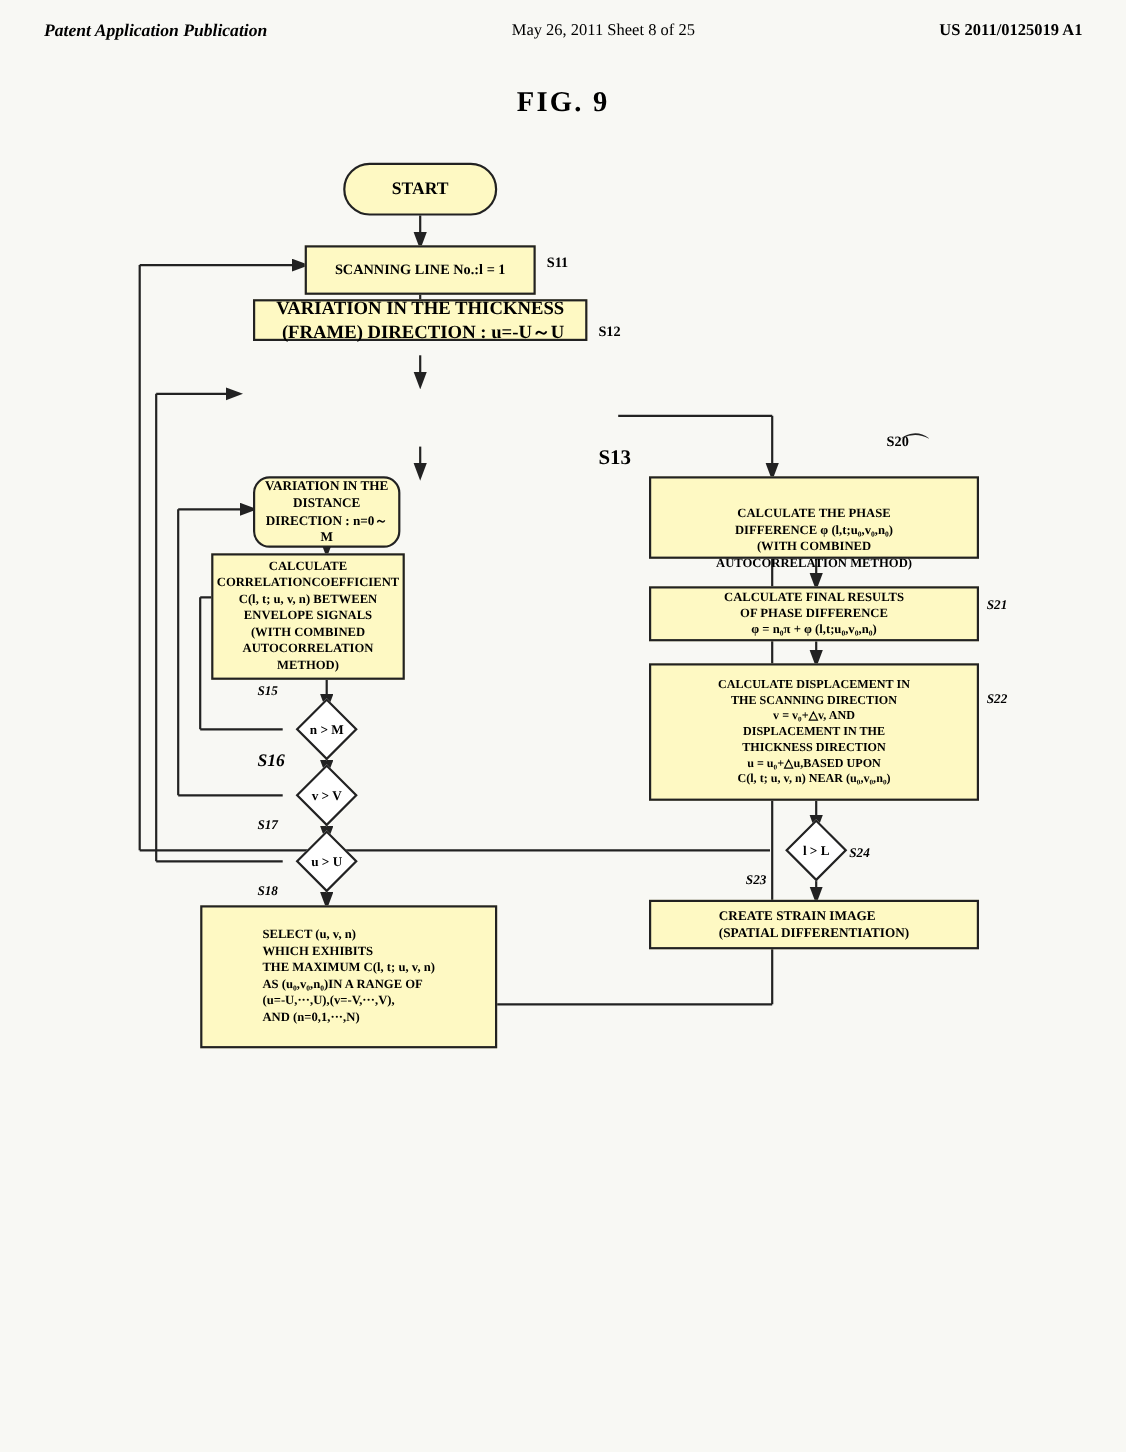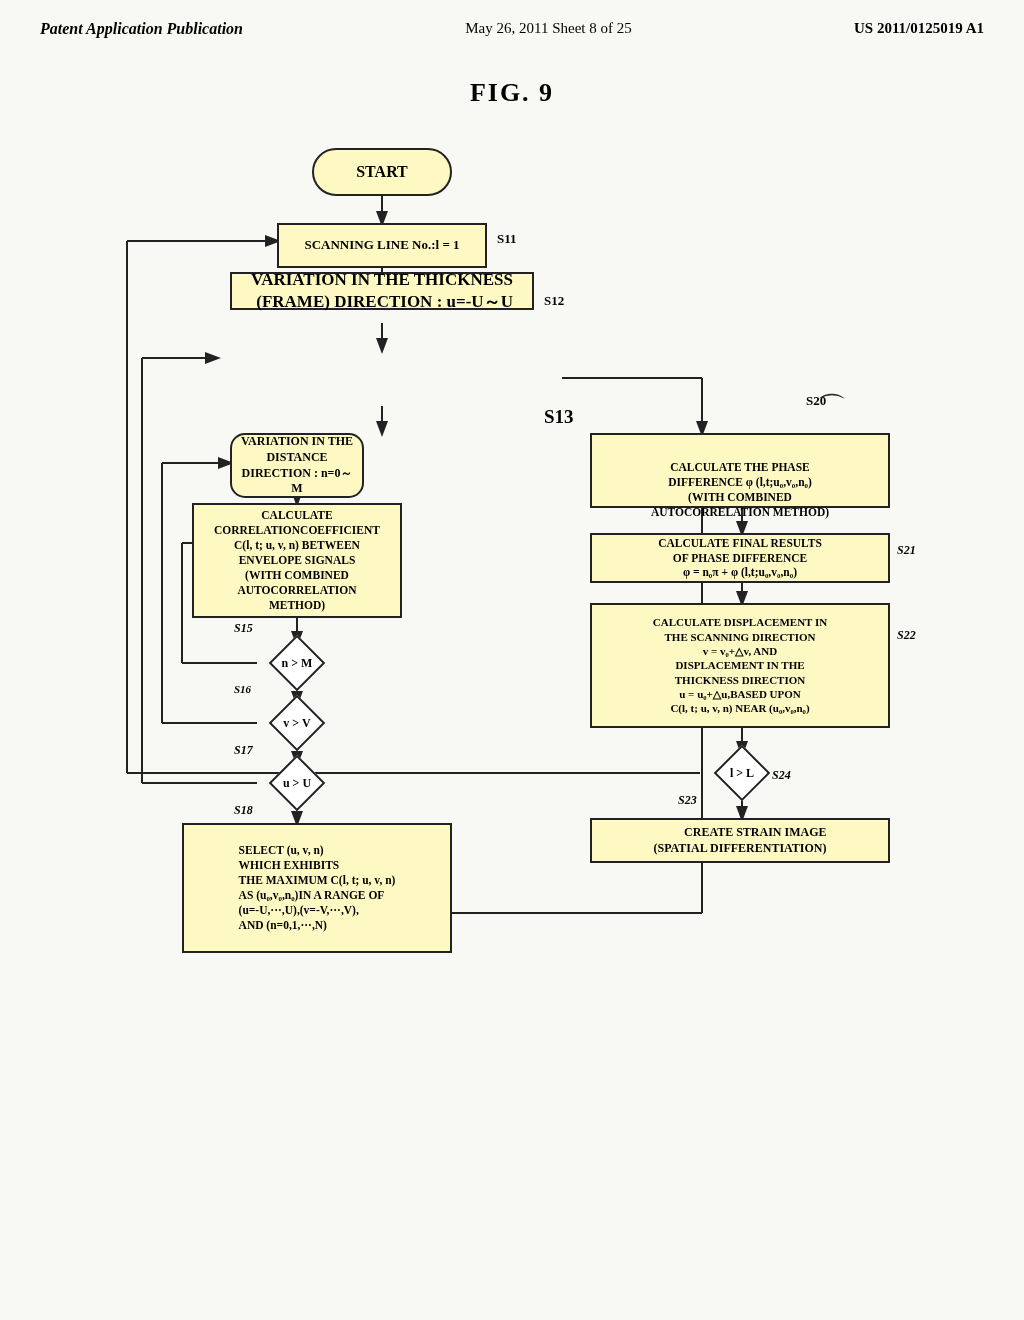--- a/index.html
+++ b/index.html
@@ -185,36 +185,36 @@
 
       <div style="position:absolute; left:462px; top:242px; font-size:19px; font-weight:bold;margin-top:36px;">S13</div>
 
       <div class="fc-box" style="left:148px; top:305px; width:134px; height:65px; font-size:12px;border-radius:15px;">
         <span style="white-space:pre-line; text-align:center;">VARIATION IN THE
 DISTANCE
 DIRECTION : n=0～M</span>
       </div>
       <div style="position:absolute; left:150px; top:375px; font-size:12px; font-style:italic; font-weight:bold;">S14</div>
 
-      <div class="fc-box" style="left:110px; top:375px; width:210px; height:115px; font-size:11.5px;">
+      <div class="fc-box" style="left:110px; top:375px; width:176px; height:115px; font-size:11.5px;">
         <span style="white-space:pre-line; text-align:center;">CALCULATE
 CORRELATIONCOEFFICIENT
 C(l, t; u, v, n) BETWEEN
 ENVELOPE SIGNALS
 (WITH COMBINED
 AUTOCORRELATION
 METHOD)</span>
       </div>
       <div style="position:absolute; left:152px; top:493px; font-size:12px; font-style:italic; font-weight:bold;">S15</div>
 
       <div class="fc-diamond" style="left:195px; top:515px; width:40px; height:40px;"></div>
       <div class="fc-diamond-label" style="left:178px; top:522px; width:74px; height:26px; font-size:12px;">
         <span>n &gt; M</span>
       </div>
-      <div style="position:absolute; left:152px; top:555px; font-size:11px; font-style:italic; font-weight:bold;">S16</div>
+      <div style="position:absolute; left:152px; top:555px; font-size:16px; font-style:italic; font-weight:bold;">S16</div>
 
       <div class="fc-diamond" style="left:195px; top:575px; width:40px; height:40px;"></div>
       <div class="fc-diamond-label" style="left:178px; top:582px; width:74px; height:26px; font-size:12px;">
         <span>v &gt; V</span>
       </div>
       <div style="position:absolute; left:152px; top:615px; font-size:12px; font-style:italic; font-weight:bold;">S17</div>
 
       <div class="fc-diamond" style="left:195px; top:635px; width:40px; height:40px;"></div>
       <div class="fc-diamond-label" style="left:178px; top:642px; width:74px; height:26px; font-size:12px;text-align:right;">
         <span>u &gt; U</span>
@@ -259,19 +259,19 @@
       <div style="position:absolute; left:815px; top:500px; font-size:12px; font-style:italic; font-weight:bold;">S22</div>
 
       <div class="fc-diamond" style="left:640px; top:625px; width:40px; height:40px;"></div>
       <div class="fc-diamond-label" style="left:623px; top:632px; width:74px; height:26px; font-size:12px;">
         <span>l &gt; L</span>
       </div>
       <div style="position:absolute; left:596px; top:665px; font-size:12px; font-style:italic; font-weight:bold;">S23</div>
       <div style="position:absolute; left:690px; top:640px; font-size:12px; font-style:italic; font-weight:bold;">S24</div>
 
       <div class="fc-box" style="left:508px; top:690px; width:300px; height:45px; font-size:12px;">
-        <span style="white-space:pre-line; text-align:right;">CREATE STRAIN IMAGE
+        <span style="white-space:pre-line; text-align:left;">CREATE STRAIN IMAGE
 (SPATIAL DIFFERENTIATION)</span>
       </div>
 
     </div>
   </div>
 </div>
 
 </body></html>

